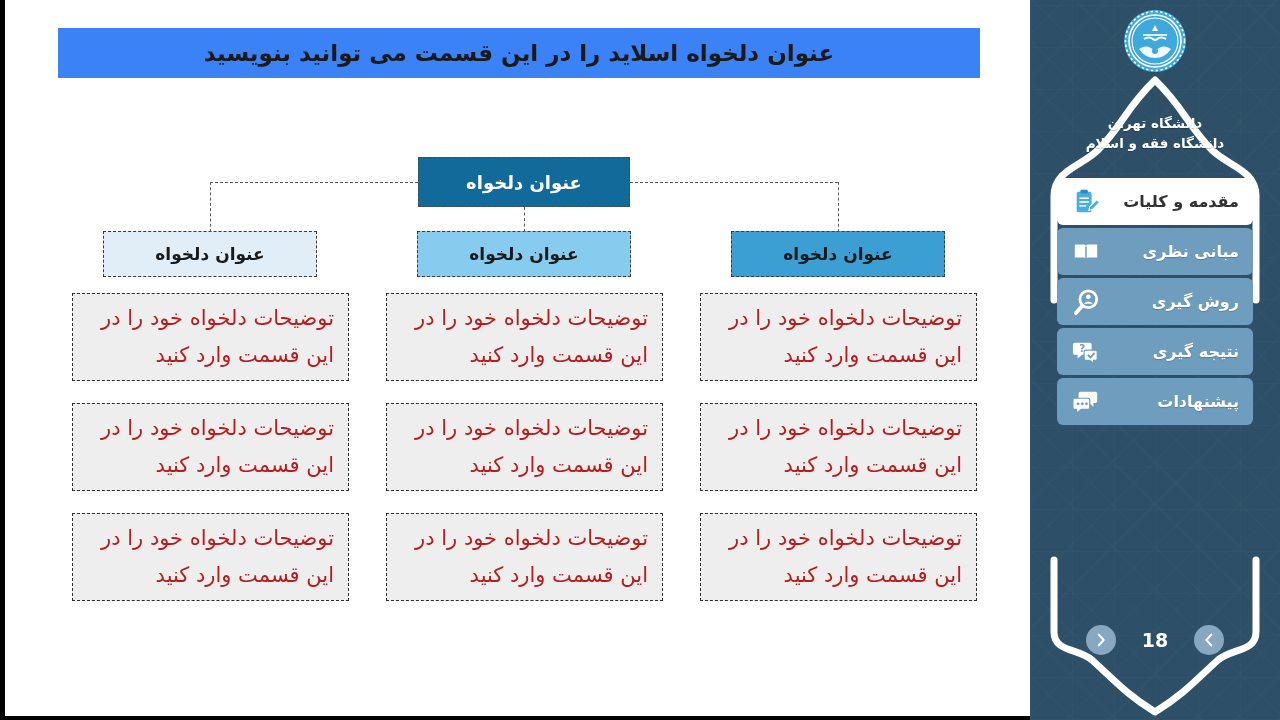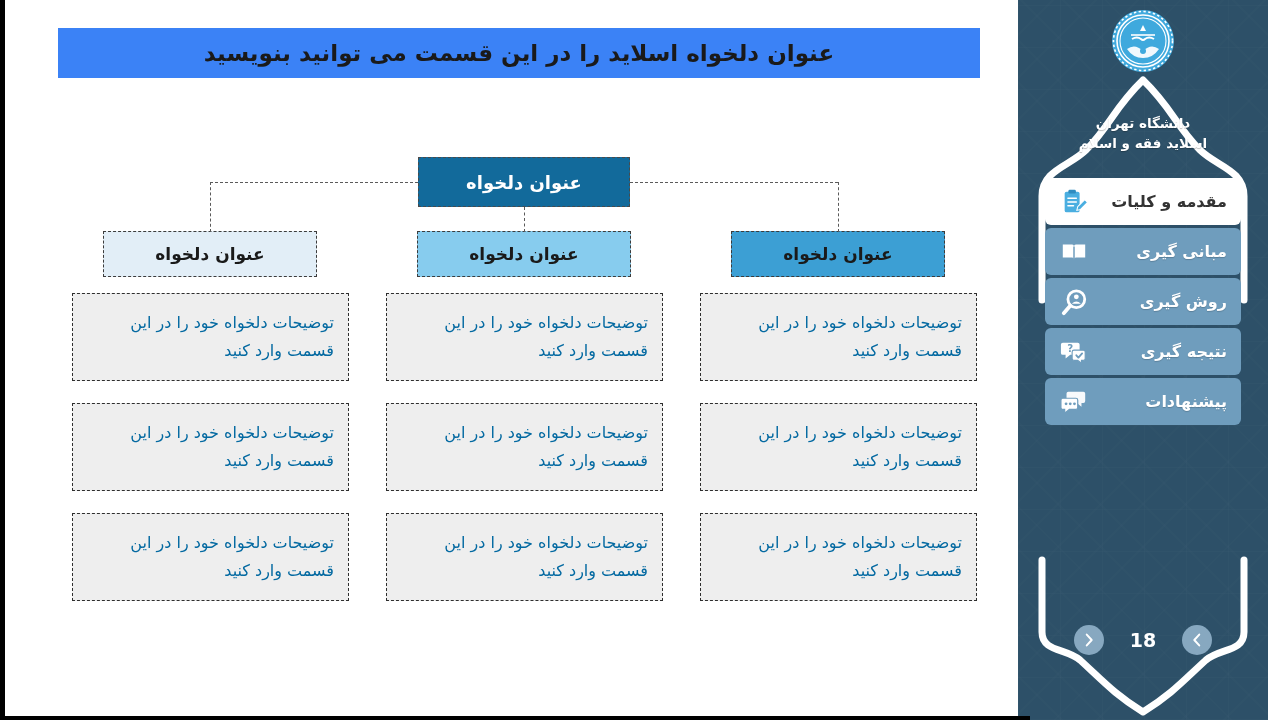--- a/index.html
+++ b/index.html
@@ -122,32 +122,32 @@
     height: 88px;
     background: #eeeeee;
     border: 1px dashed #2e2e2e;
     box-sizing: border-box;
     display: flex;
     align-items: center;
     justify-content: flex-start;
     padding: 0 14px;
   }
   .cell .cell-text {
-    font-size: 16px;
-    color: #0369a1;
+    font-size: 21px;
+    color: #b91c1c;
     line-height: 1.75;
     text-align: right;
     width: 100%;
     direction: rtl;
   }
 
   
   .sidebar {
     position: absolute;
-    right: 12px; top: 0;
+    right: 0; top: 0;
     width: 250px; height: 720px;
     background: #2d5068;
     overflow: hidden;
   }
   .sidebar-pattern {
     position: absolute;
     inset: 0;
     opacity: 0.30;
     background-image:
       repeating-linear-gradient(90deg, rgba(255,255,255,0.05) 0 1px, transparent 1px 42px),
@@ -363,21 +363,21 @@
           <path d="M21 27 h24" stroke="#ffffff" stroke-width="1.6"></path>
           <path d="M22 31 q5 -3 9 0 q2 2 4 0 q4 -3 9 0" fill="none" stroke="#ffffff" stroke-width="2"></path>
           <path d="M17 41 q8 -6 16 2 q8 -8 16 -2 q-6 9 -16 9 q-10 0 -16 -9 Z" fill="#ffffff" opacity="0.92"></path>
           <circle cx="33" cy="43" r="3" fill="#3fa9dd"></circle>
         </g>
       </svg>
     </div>
 
     <div class="org-title">
       <div>دانشگاه تهران</div>
-      <div>اسلاید فقه و اسلام</div>
+      <div>دانشگاه فقه و اسلام</div>
     </div>
 
     <div class="nav-list">
 
       <div class="nav-item active">
         <span class="nav-label">مقدمه و کلیات</span>
         <span class="nav-icon">
           <svg viewBox="0 0 30 30" width="28" height="28">
             <rect x="5" y="4" width="16" height="22" rx="2" fill="#4aaee0"></rect>
             <rect x="9" y="2" width="8" height="4" rx="1.4" fill="#2f8cc0"></rect>
@@ -385,21 +385,21 @@
               <path d="M8.5 11 h9"></path>
                 <path d="M8.5 15 h9"></path>
                 <path d="M8.5 19 h6"></path>
             </g>
             <path d="M19 20 l7.5 -7.5 l3 3 L22 23 l-4 1 Z" fill="#4aaee0" stroke="#ffffff" stroke-width="1.1"></path>
           </svg>
         </span>
       </div>
 
       <div class="nav-item">
-        <span class="nav-label">مبانی گیری</span>
+        <span class="nav-label">مبانی نظری</span>
         <span class="nav-icon">
           <svg viewBox="0 0 30 30" width="28" height="28">
             <path d="M3 7 h10 q2 0 2 2 v14 q0 -2 -2 -2 H3 Z" fill="#ffffff"></path>
             <path d="M27 7 h-10 q-2 0 -2 2 v14 q0 -2 2 -2 h10 Z" fill="#ffffff"></path>
             <path d="M15 9 v14" stroke="#6f9dbd" stroke-width="1.6"></path>
           </svg>
         </span>
       </div>
 
       <div class="nav-item">

